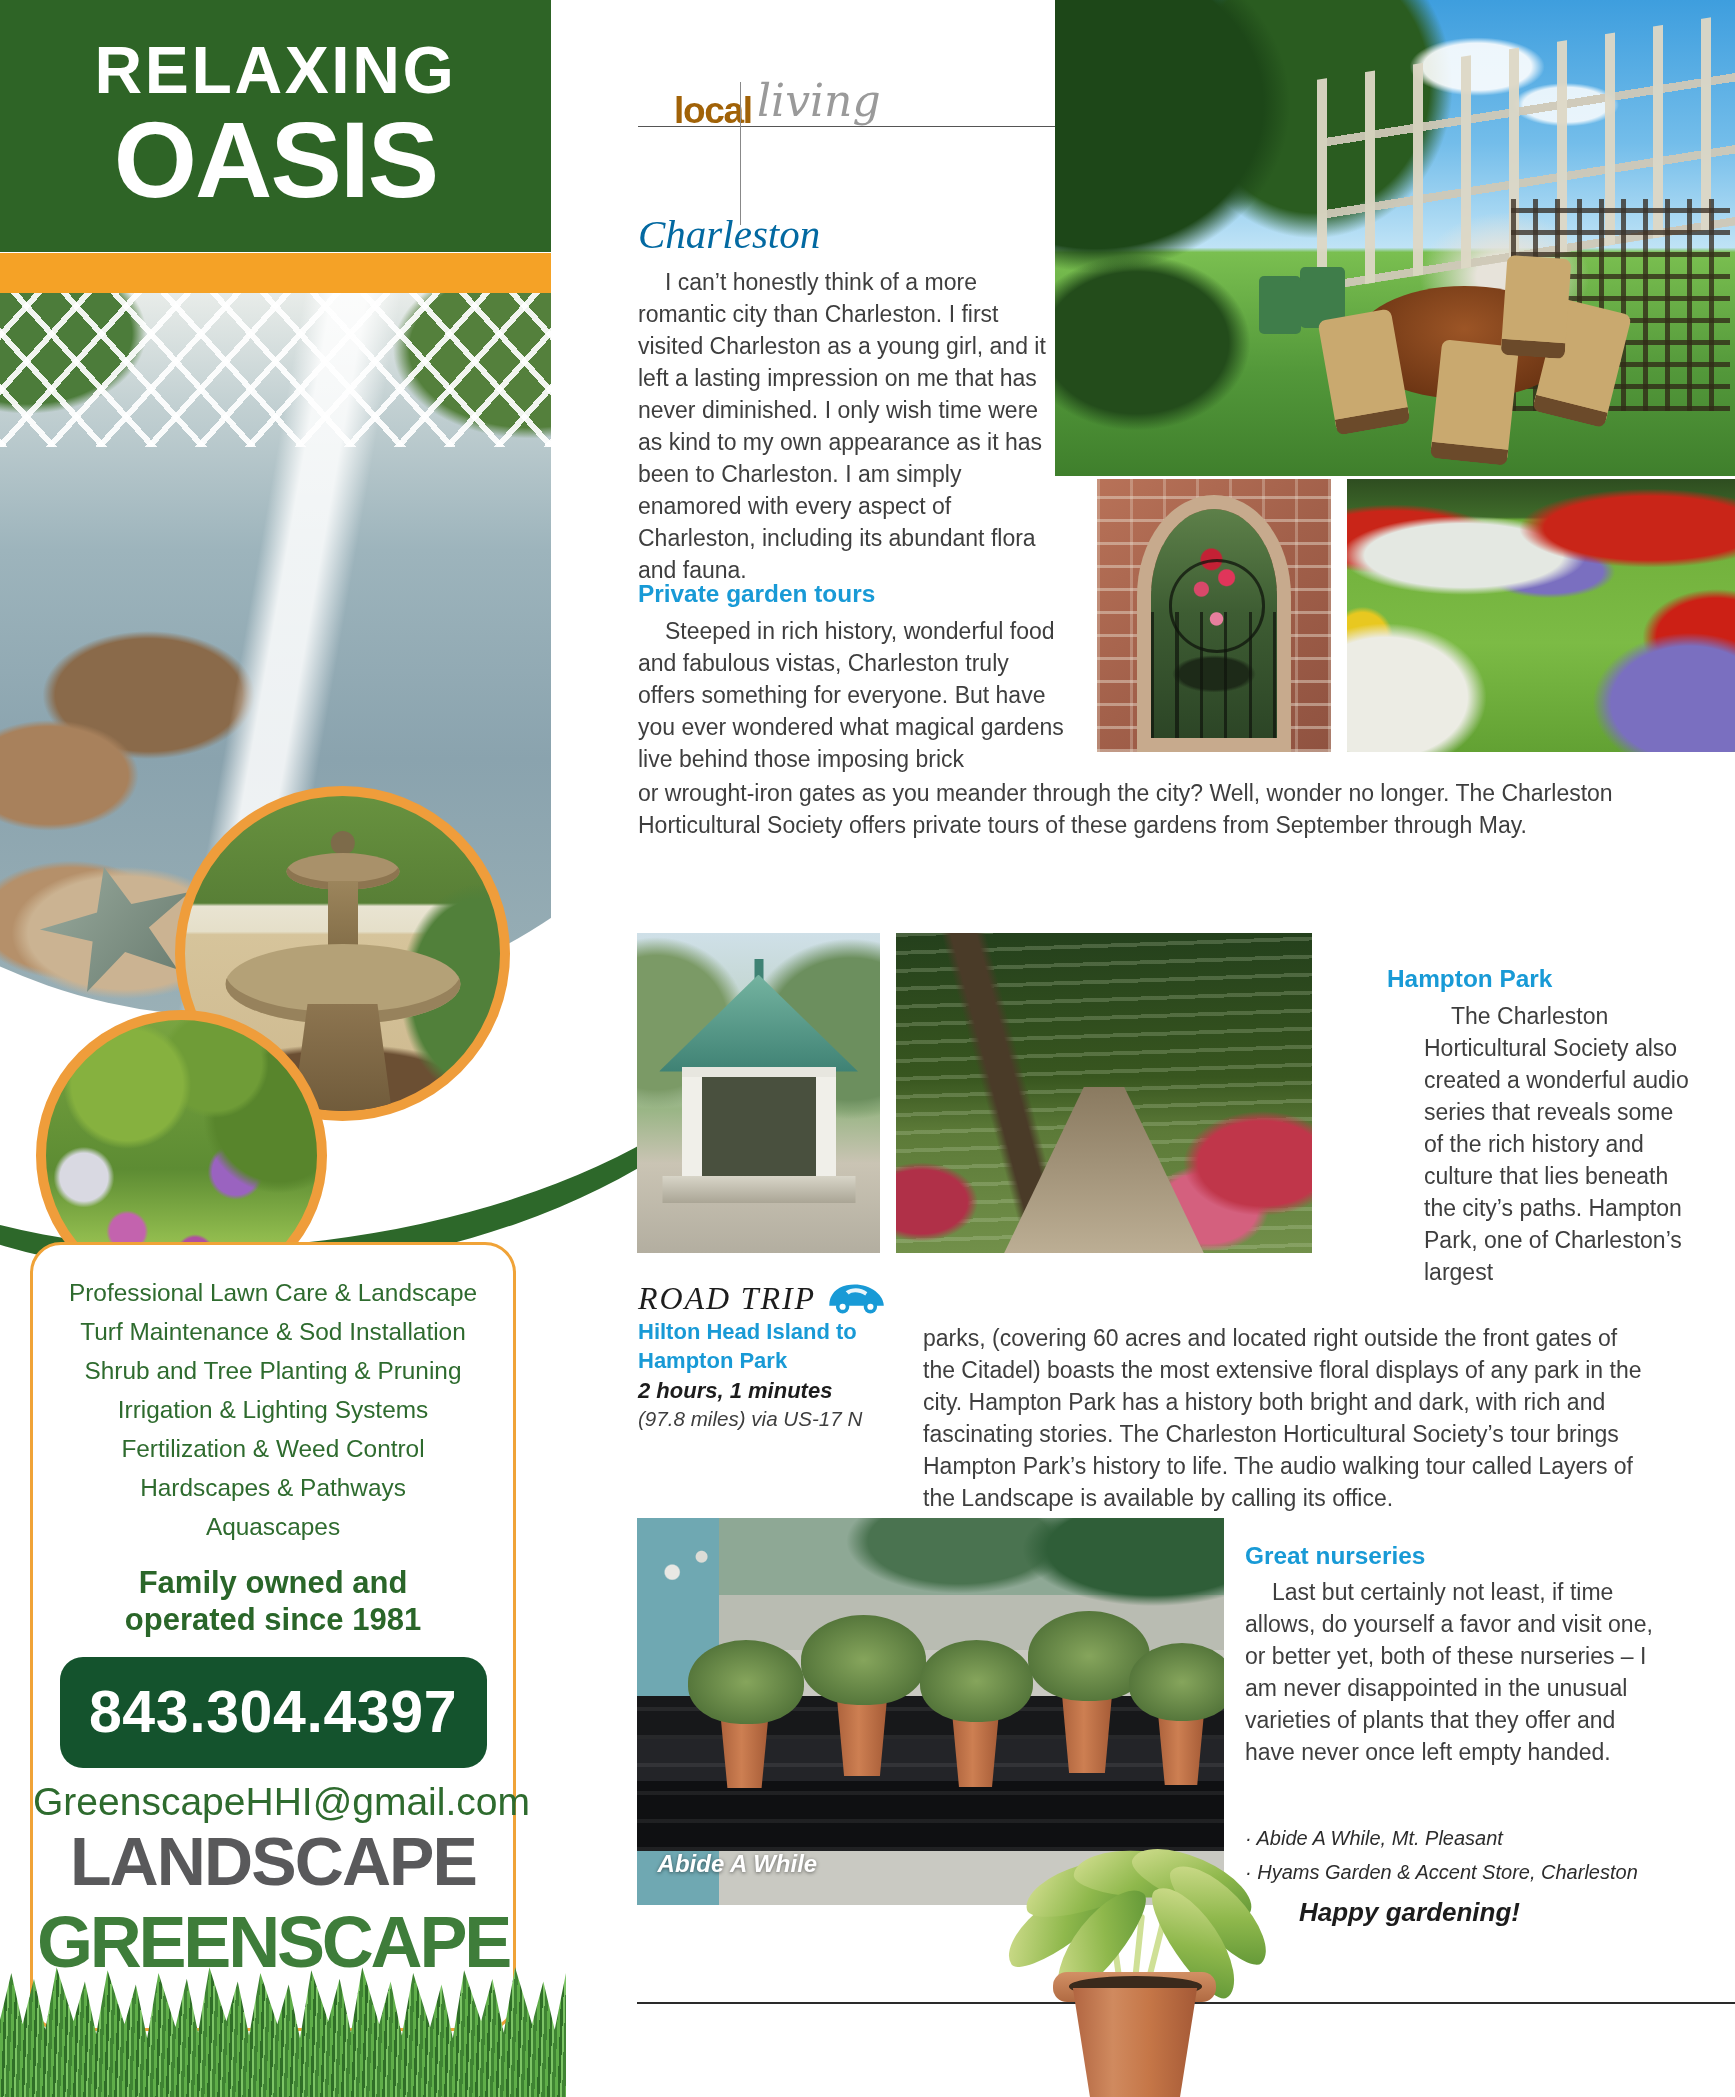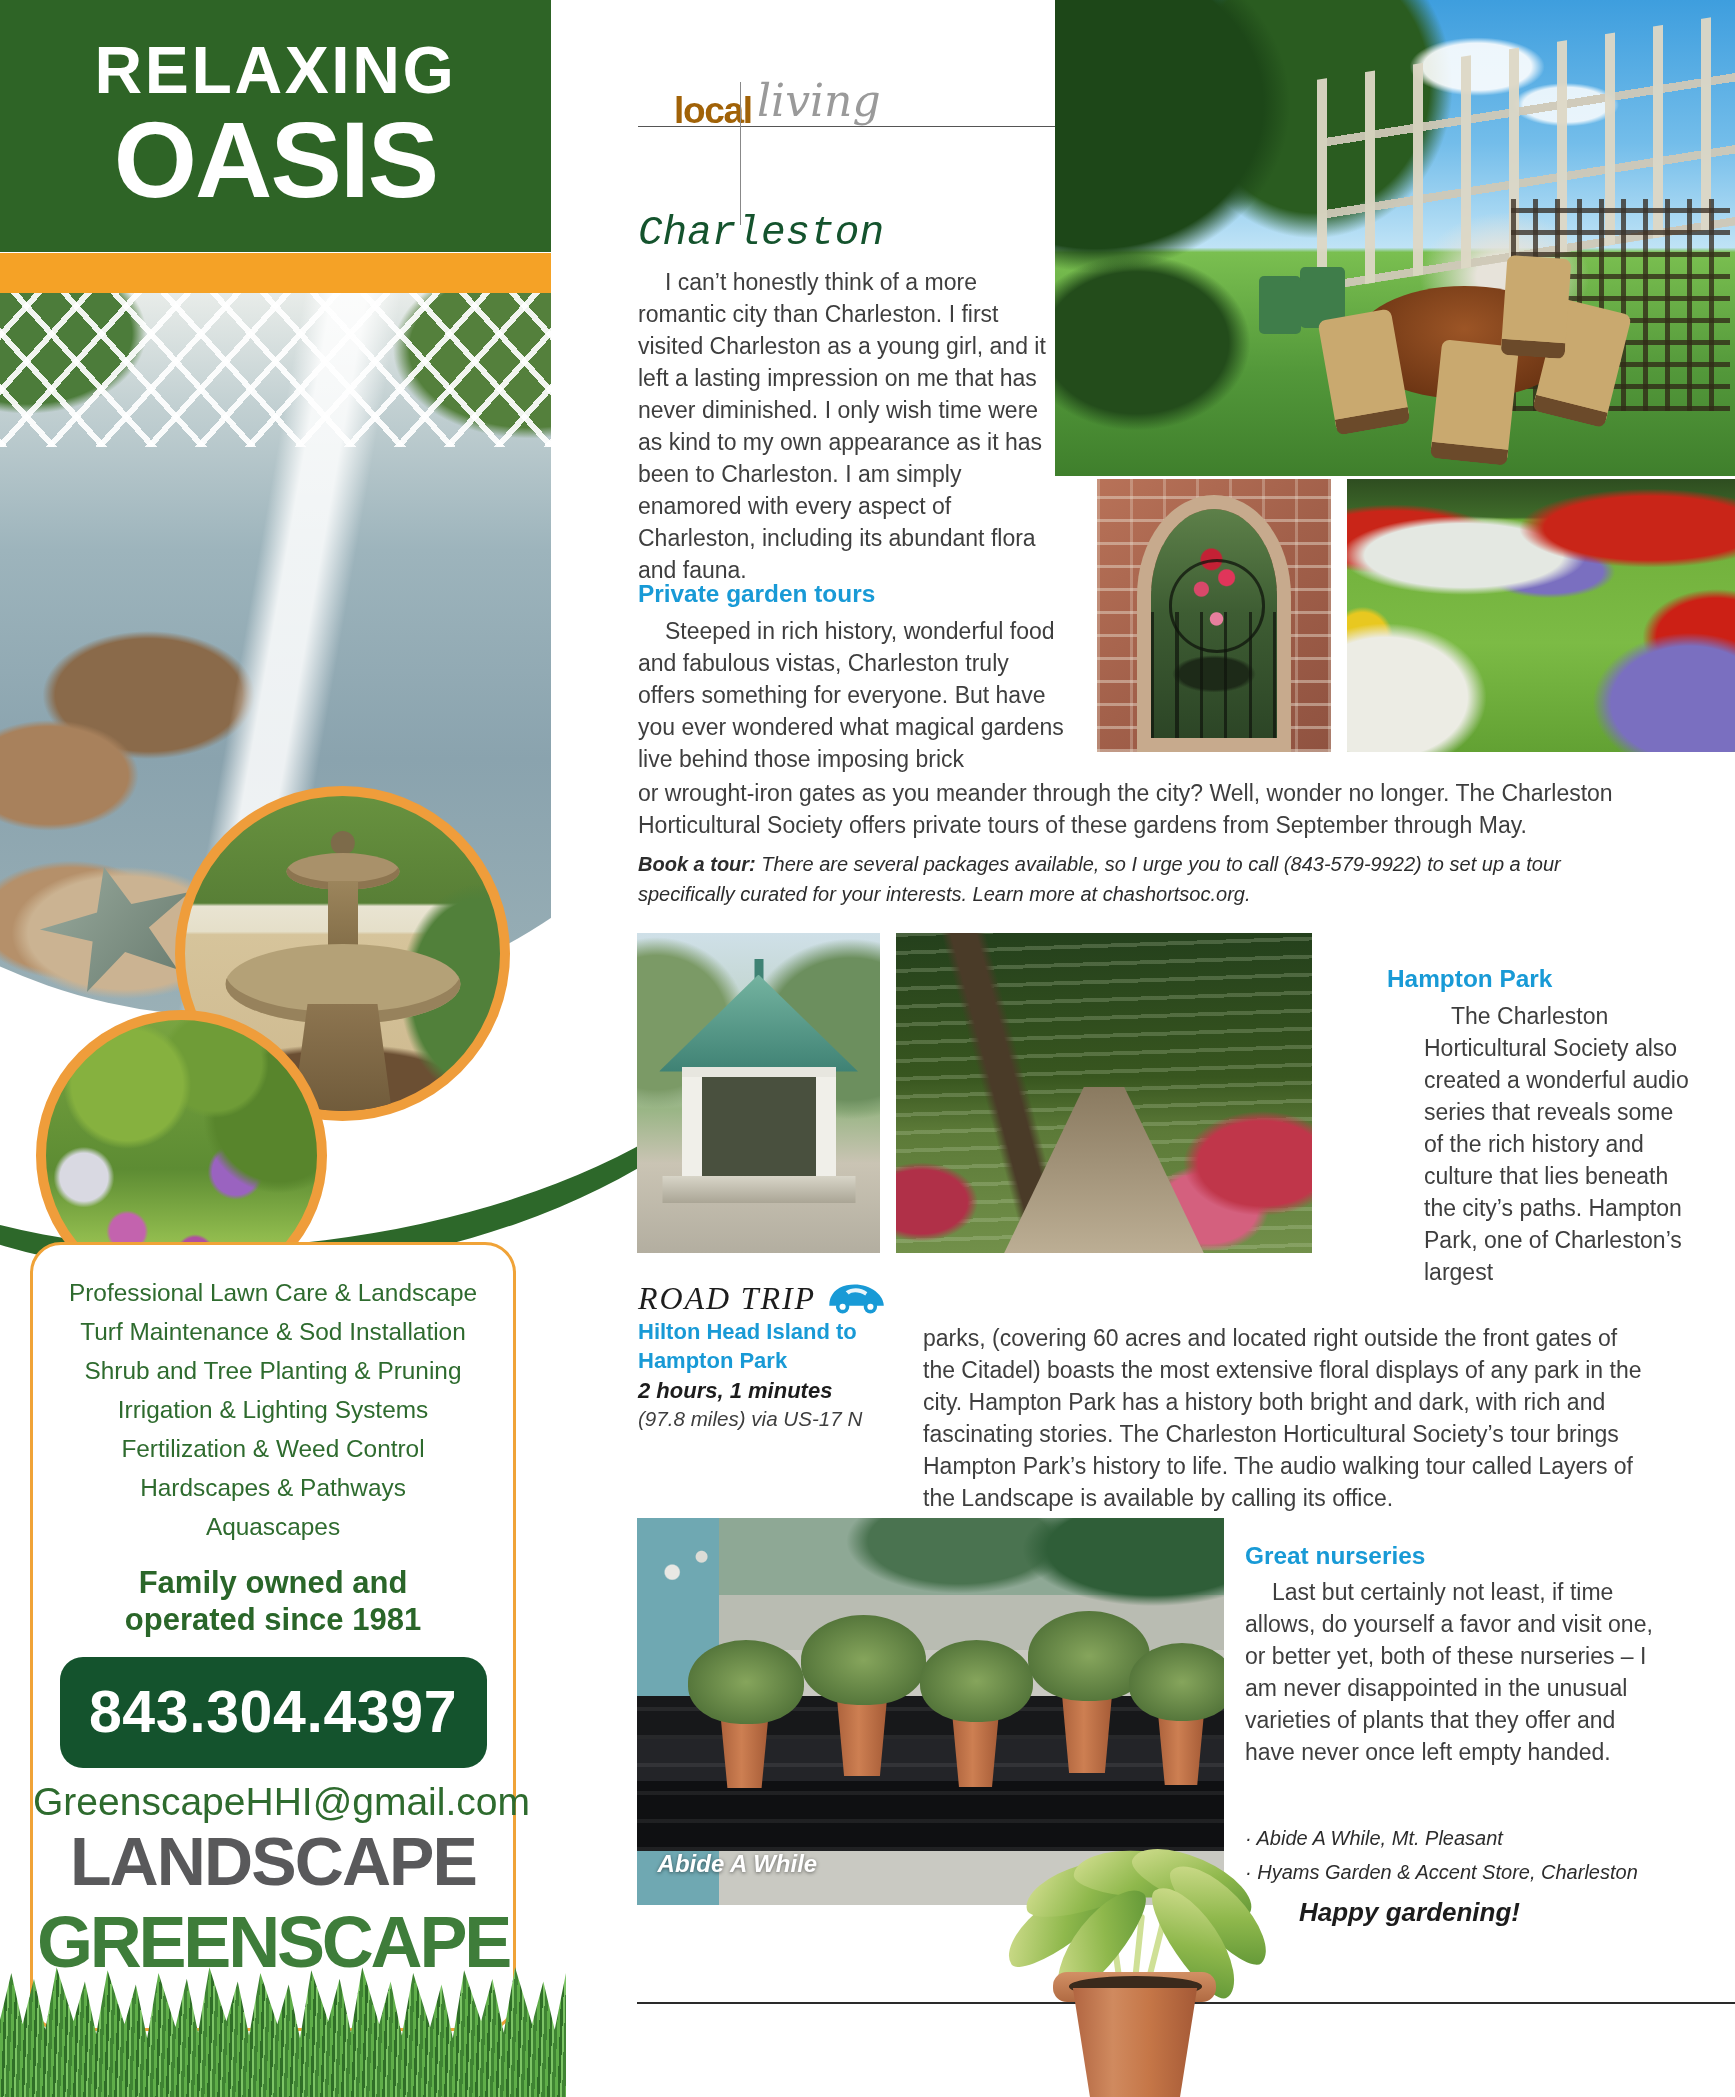--- a/index.html
+++ b/index.html
@@ -75,21 +75,21 @@
   
   #masthead-local{left:638px;top:90px;font-size:37px;font-weight:900;letter-spacing:-1.3px;color:#a16207;margin-left:36px;}
   #masthead-living{left:757px;top:75px;font-family:"DejaVu Serif",serif;font-style:italic;font-size:44px;color:#9a9a9a;}
   #mast-hrule{left:638px;top:126px;width:427px;height:1.3px;background:#555;}
   #mast-vrule{left:740px;top:82px;width:1.3px;height:143px;background:#888;}
 
   
   .blue-h{font-size:24.4px;font-weight:700;color:#189ad6;}
   .body-t{font-size:23px;line-height:32px;color:#3e3e3e;}
   .indent{text-indent:27px;}
-  #h-charleston{left:638px;top:210px;font-family:Liberation Mono, monospace;font-style:italic;font-size:41px;color:#14532d;}
+  #h-charleston{left:638px;top:210px;font-family:Liberation Serif, serif;font-style:italic;font-size:41px;color:#0369a1;}
   #p-intro{left:638px;top:266px;width:427px;}
   #h-tours{left:638px;top:580px;}
   #p-tours-narrow{left:638px;top:615px;width:427px;}
   #p-tours-wide{left:638px;top:777px;width:1013px;}
   #p-book{left:638px;top:849px;width:1004px;font-size:20px;line-height:30px;font-style:italic;color:#2c2c2c;}
   #p-book .bt-label{font-weight:700;}
   #h-hampton{left:1387px;top:965px;}
   #p-hampton-col{left:1387px;top:1000px;width:266px;margin-left:37px;}
   #p-hampton-wide{left:923px;top:1322px;width:730px;}
   #h-nurseries{left:1245px;top:1542px;}
@@ -279,24 +279,20 @@
     </div>
   </div>
   <div class="photo" id="ph-flowers"></div>
 
   <div class="abs" id="h-charleston">Charleston</div>
   <div class="abs body-t indent" id="p-intro">I can’t honestly think of a more romantic city than Charleston. I first visited Charleston as a young girl, and it left a lasting impression on me that has never diminished. I only wish time were as kind to my own appearance as it has been to Charleston. I am simply enamored with every aspect of Charleston, including its abundant flora and fauna.</div>
 
   <div class="abs blue-h" id="h-tours">Private garden tours</div>
   <div class="abs body-t indent" id="p-tours-narrow">Steeped in rich history, wonderful food and fabulous vistas, Charleston truly offers something for everyone. But have you ever wondered what magical gardens live behind those imposing brick</div>
   <div class="abs body-t" id="p-tours-wide">or wrought-iron gates as you meander through the city? Well, wonder no longer. The Charleston Horticultural Society offers private tours of these gardens from September through May.</div>
-  <div class="abs" id="p-book">
-    <span class="bt-label">Book a tour:</span>
-    <span>There are several packages available, so I urge you to call (843-579-9922) to set up a tour specifically curated for your interests. Learn more at chashortsoc.org.</span>
-  </div>
 
   <div class="photo" id="ph-gazebo">
     <div class="gz-finial"></div>
     <div class="gz-roof"></div>
     <div class="gz-body"></div>
     <div class="gz-base"></div>
   </div>
   <div class="photo" id="ph-path">
     <div class="path-way"></div>
   </div>

